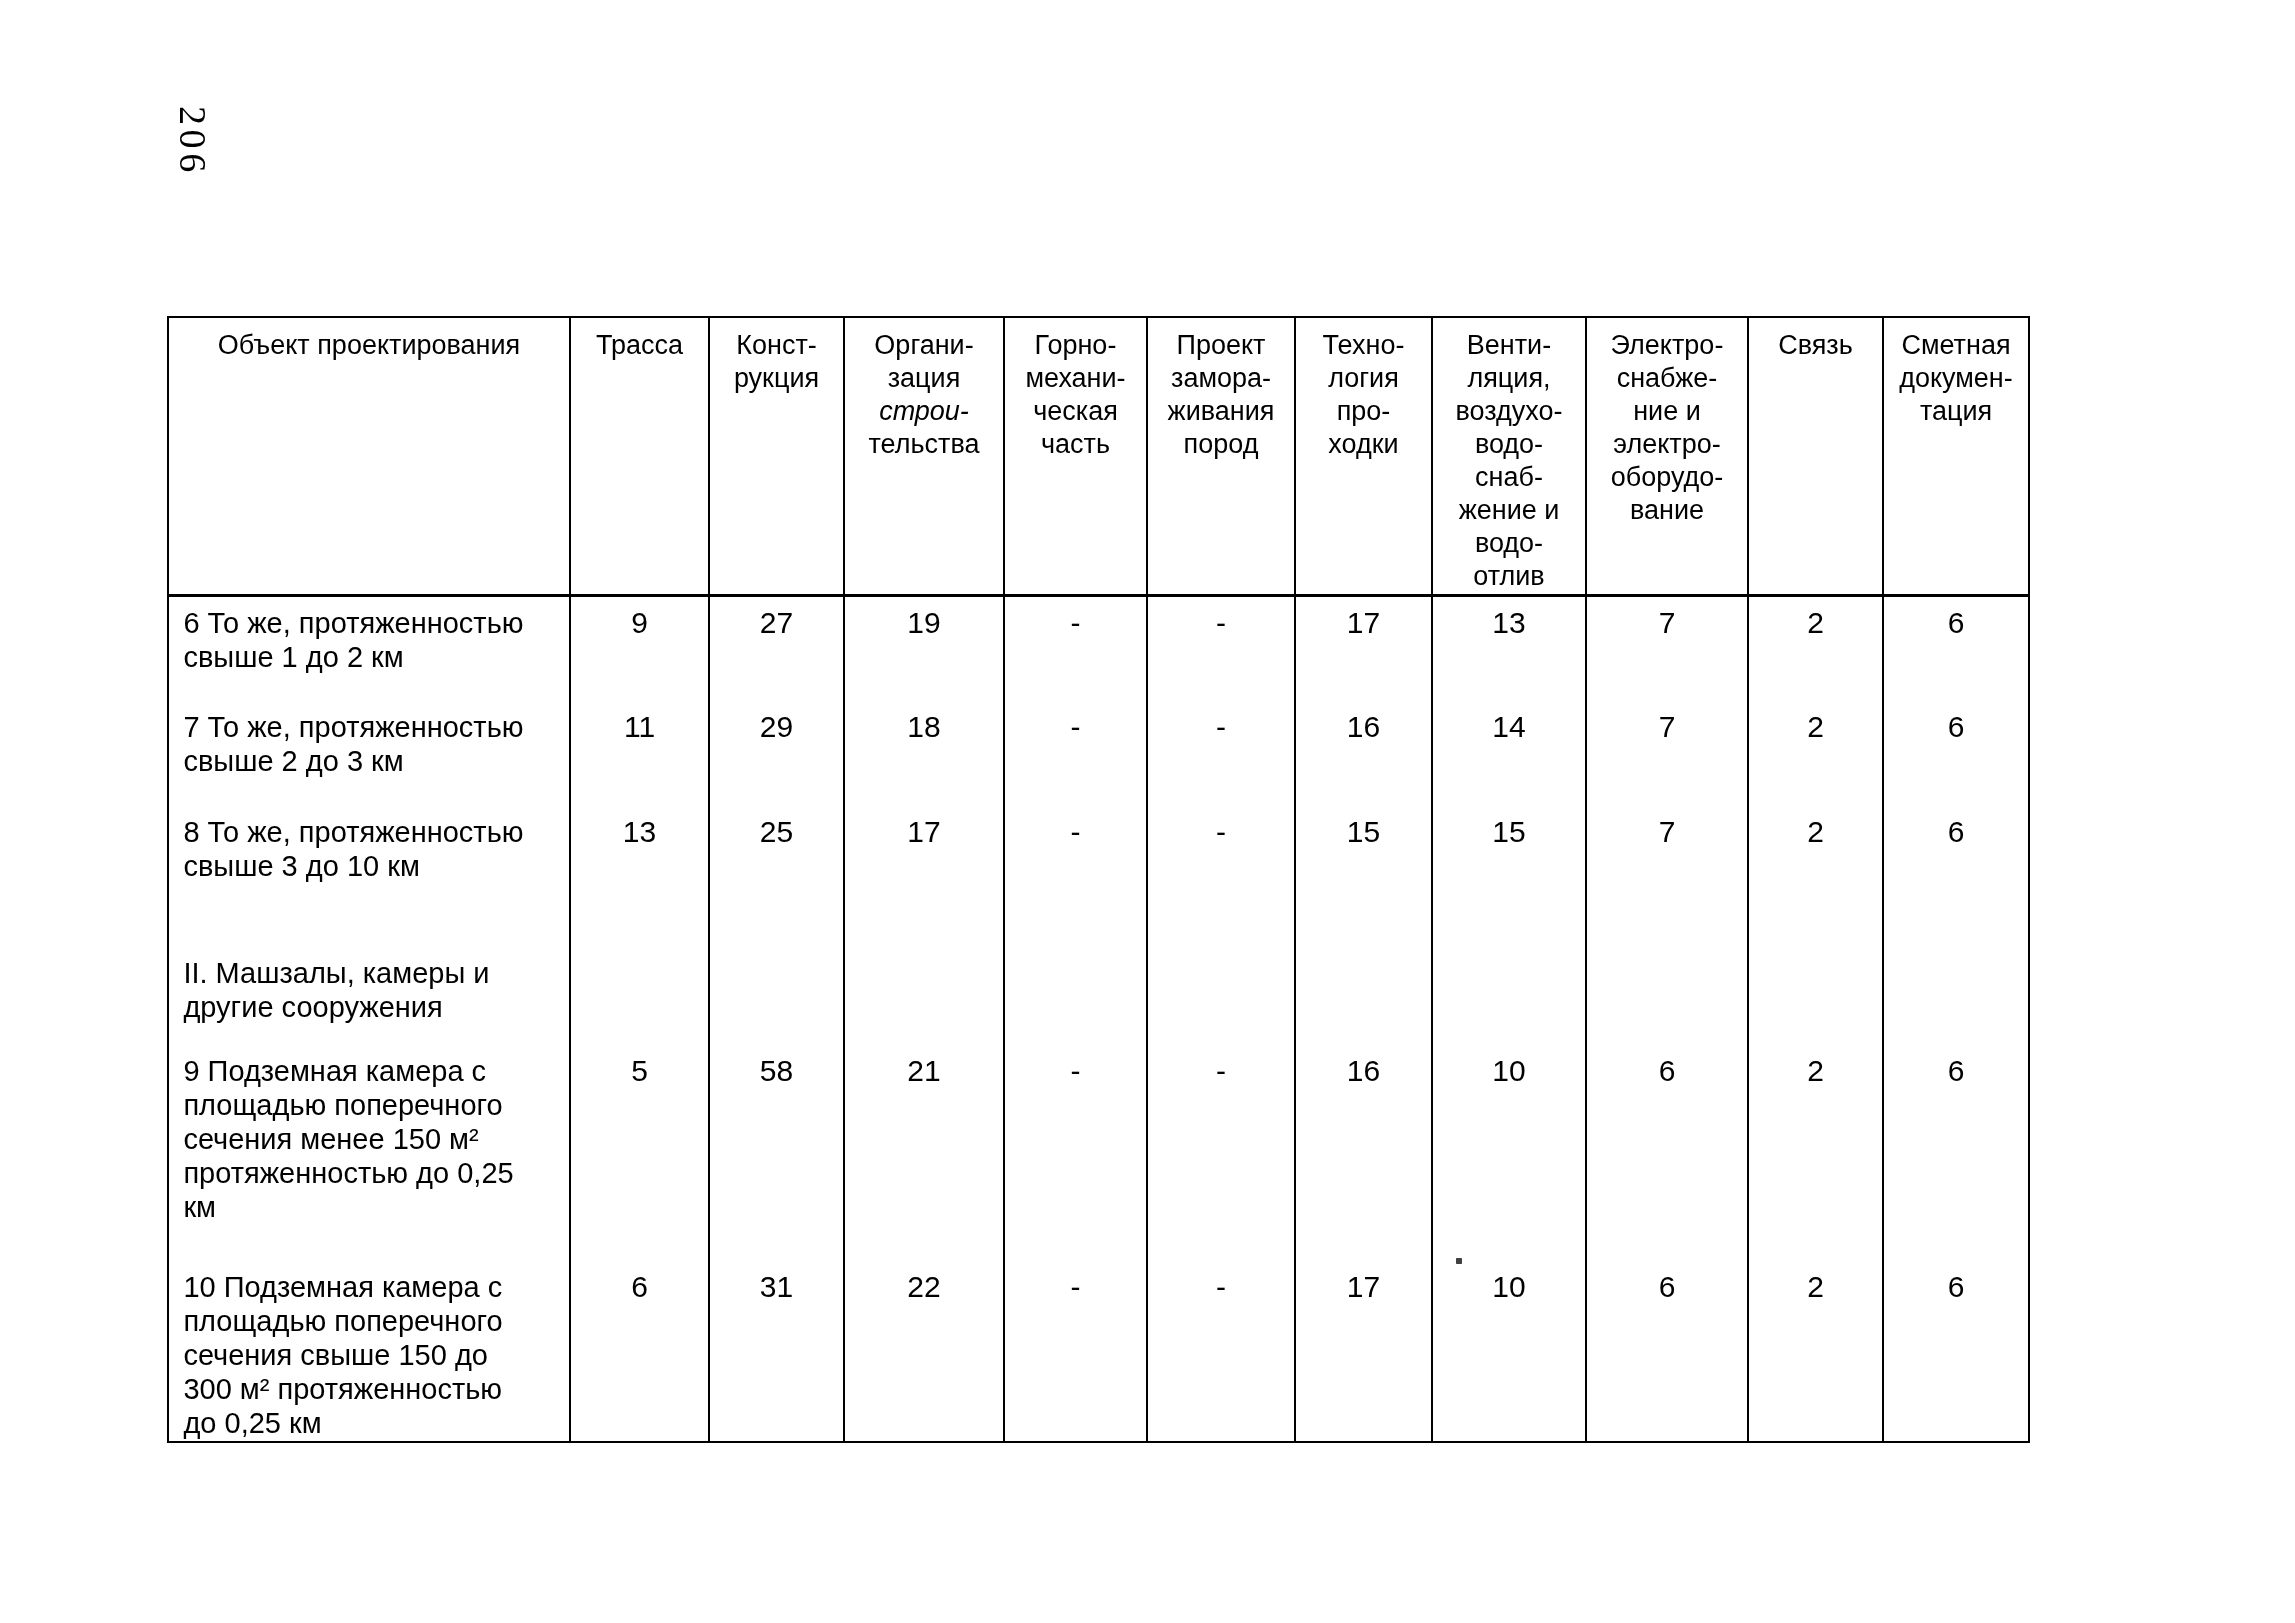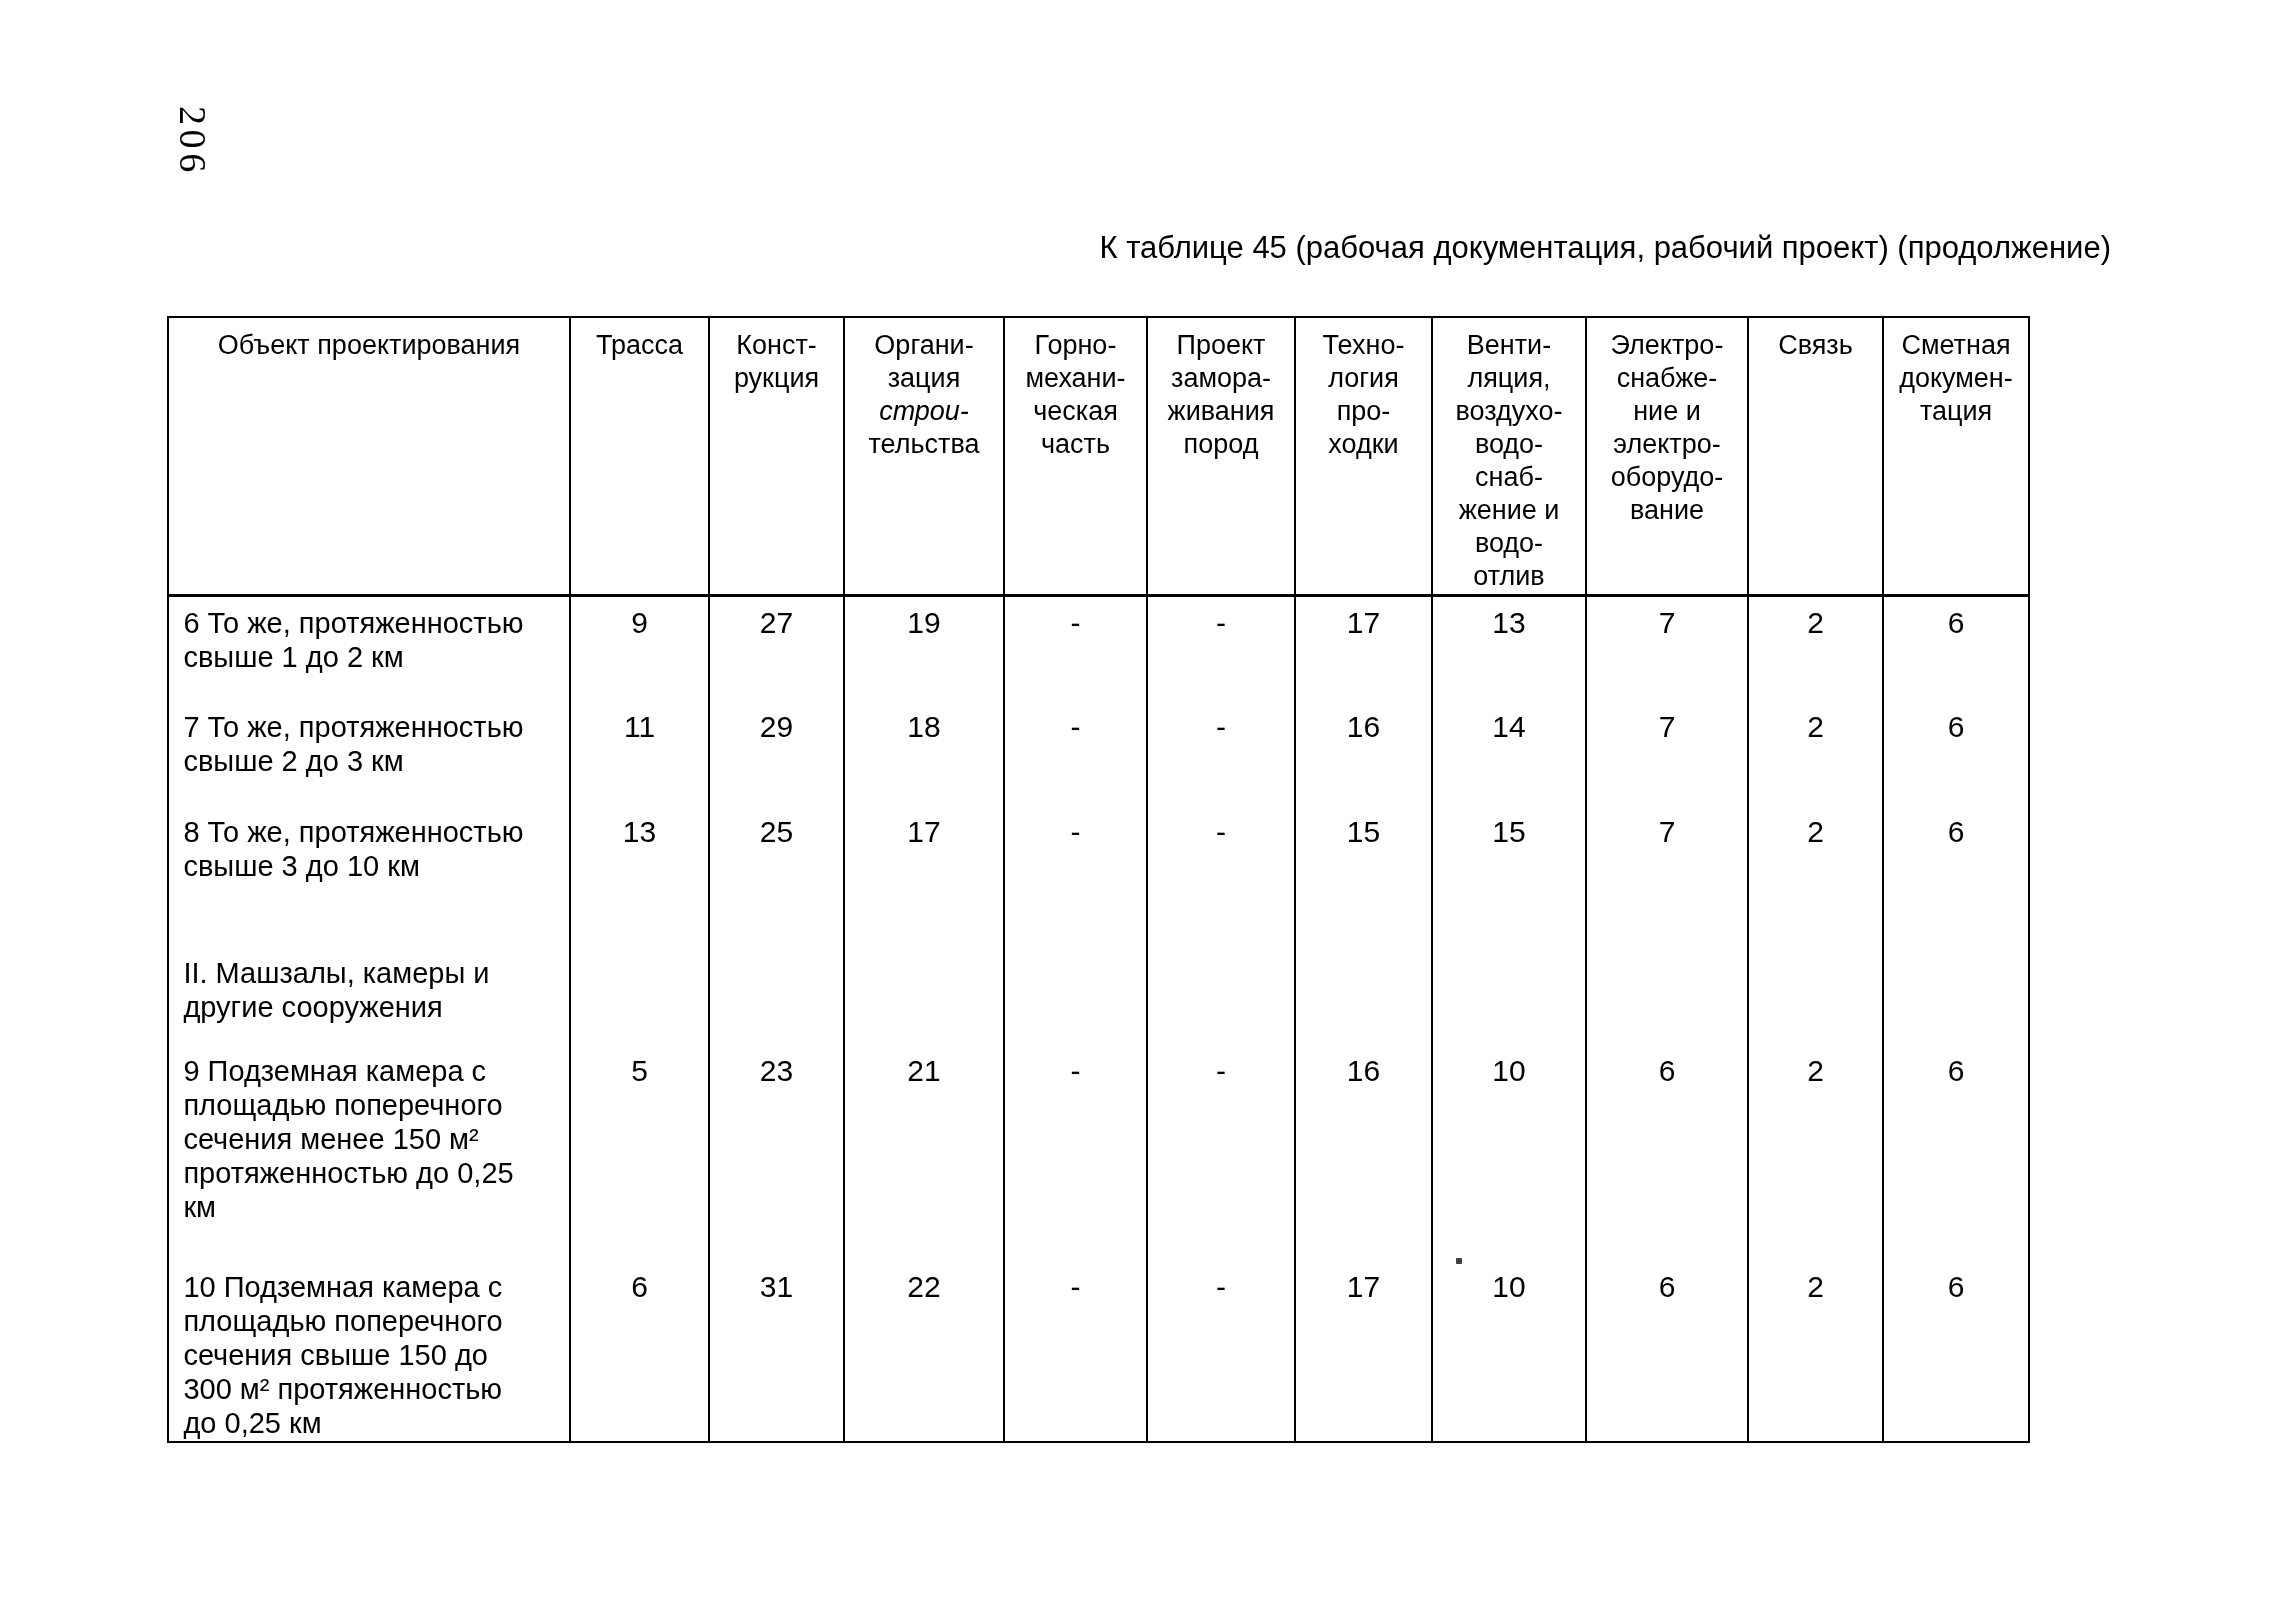--- a/index.html
+++ b/index.html
@@ -25,21 +25,20 @@
   .speck{position:absolute;left:1456px;top:1258px;width:5.9px;height:5.9px;background:#000;
         opacity:.75;border-radius:0.7px;}
 </style>
 </head>
 <body>
 
 <div class="page">
 
   <div class="page-number">206</div>
 
-  <div class="doc-title">К таблице 45 (рабочая документация, рабочий проект) (продолжение)</div>
 
   <table class="main">
     <colgroup>
       <col style="width:402px">
         <col style="width:139px">
         <col style="width:135px">
       <col style="width:160px">
         <col style="width:143px">
         <col style="width:148px">
       <col style="width:137px">
@@ -147,21 +146,21 @@
         <td></td>
         <td></td>
       </tr>
       <tr class="r5">
         <td class="lbl">9 Подземная камера с
 площадью поперечного
 сечения менее 150 м²
 протяженностью до 0,25
 км</td>
         <td>5</td>
-        <td>23</td>
+        <td>58</td>
         <td>21</td>
         <td>-</td>
         <td>-</td>
         <td>16</td>
         <td>10</td>
         <td>6</td>
         <td>2</td>
         <td>6</td>
       </tr>
       <tr class="r6">

